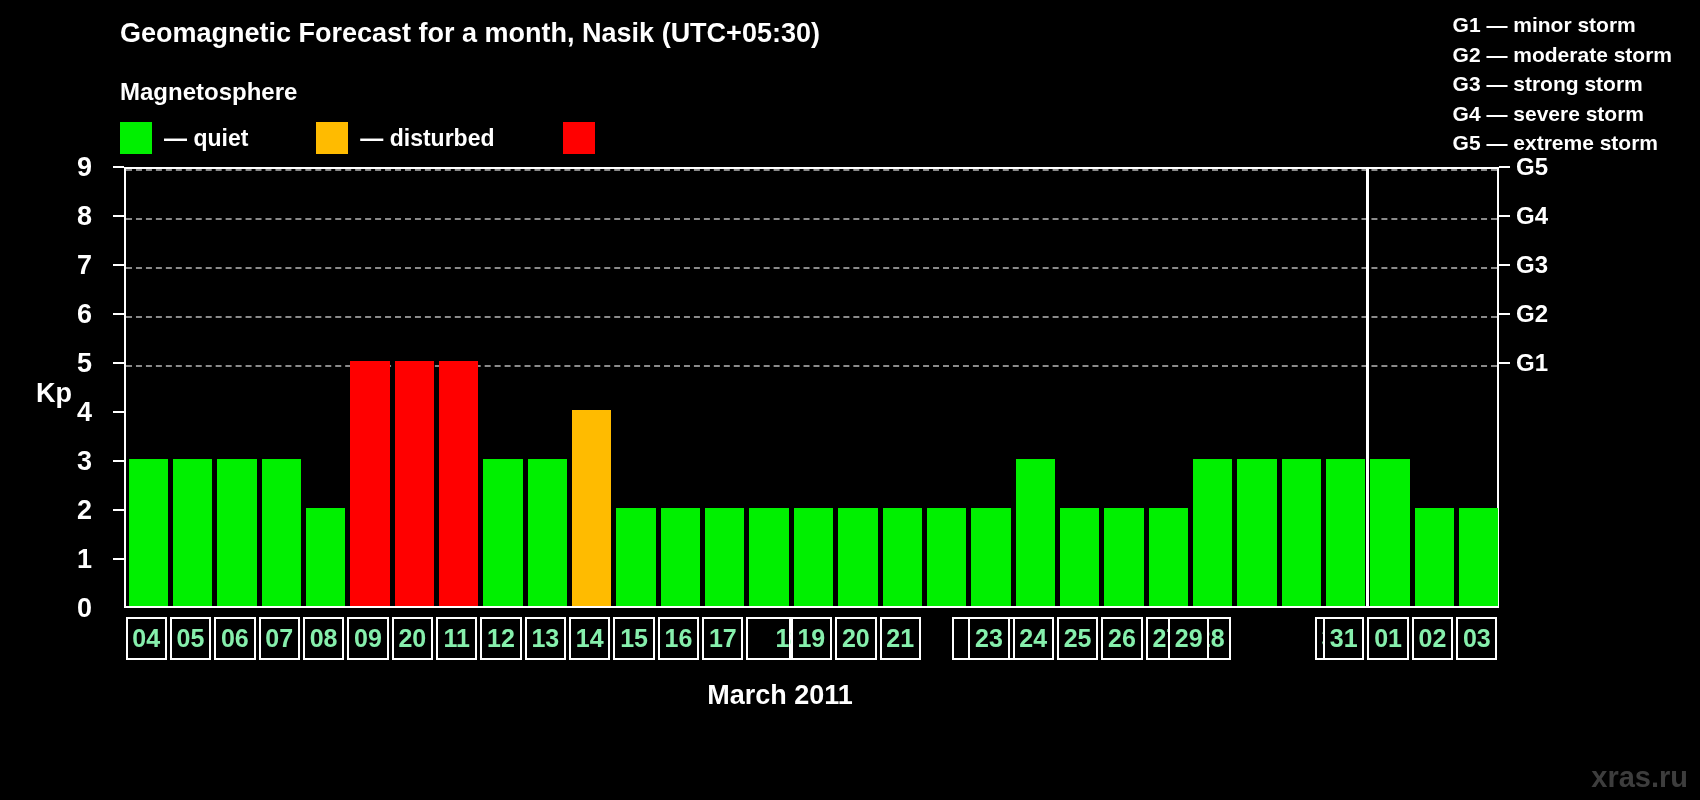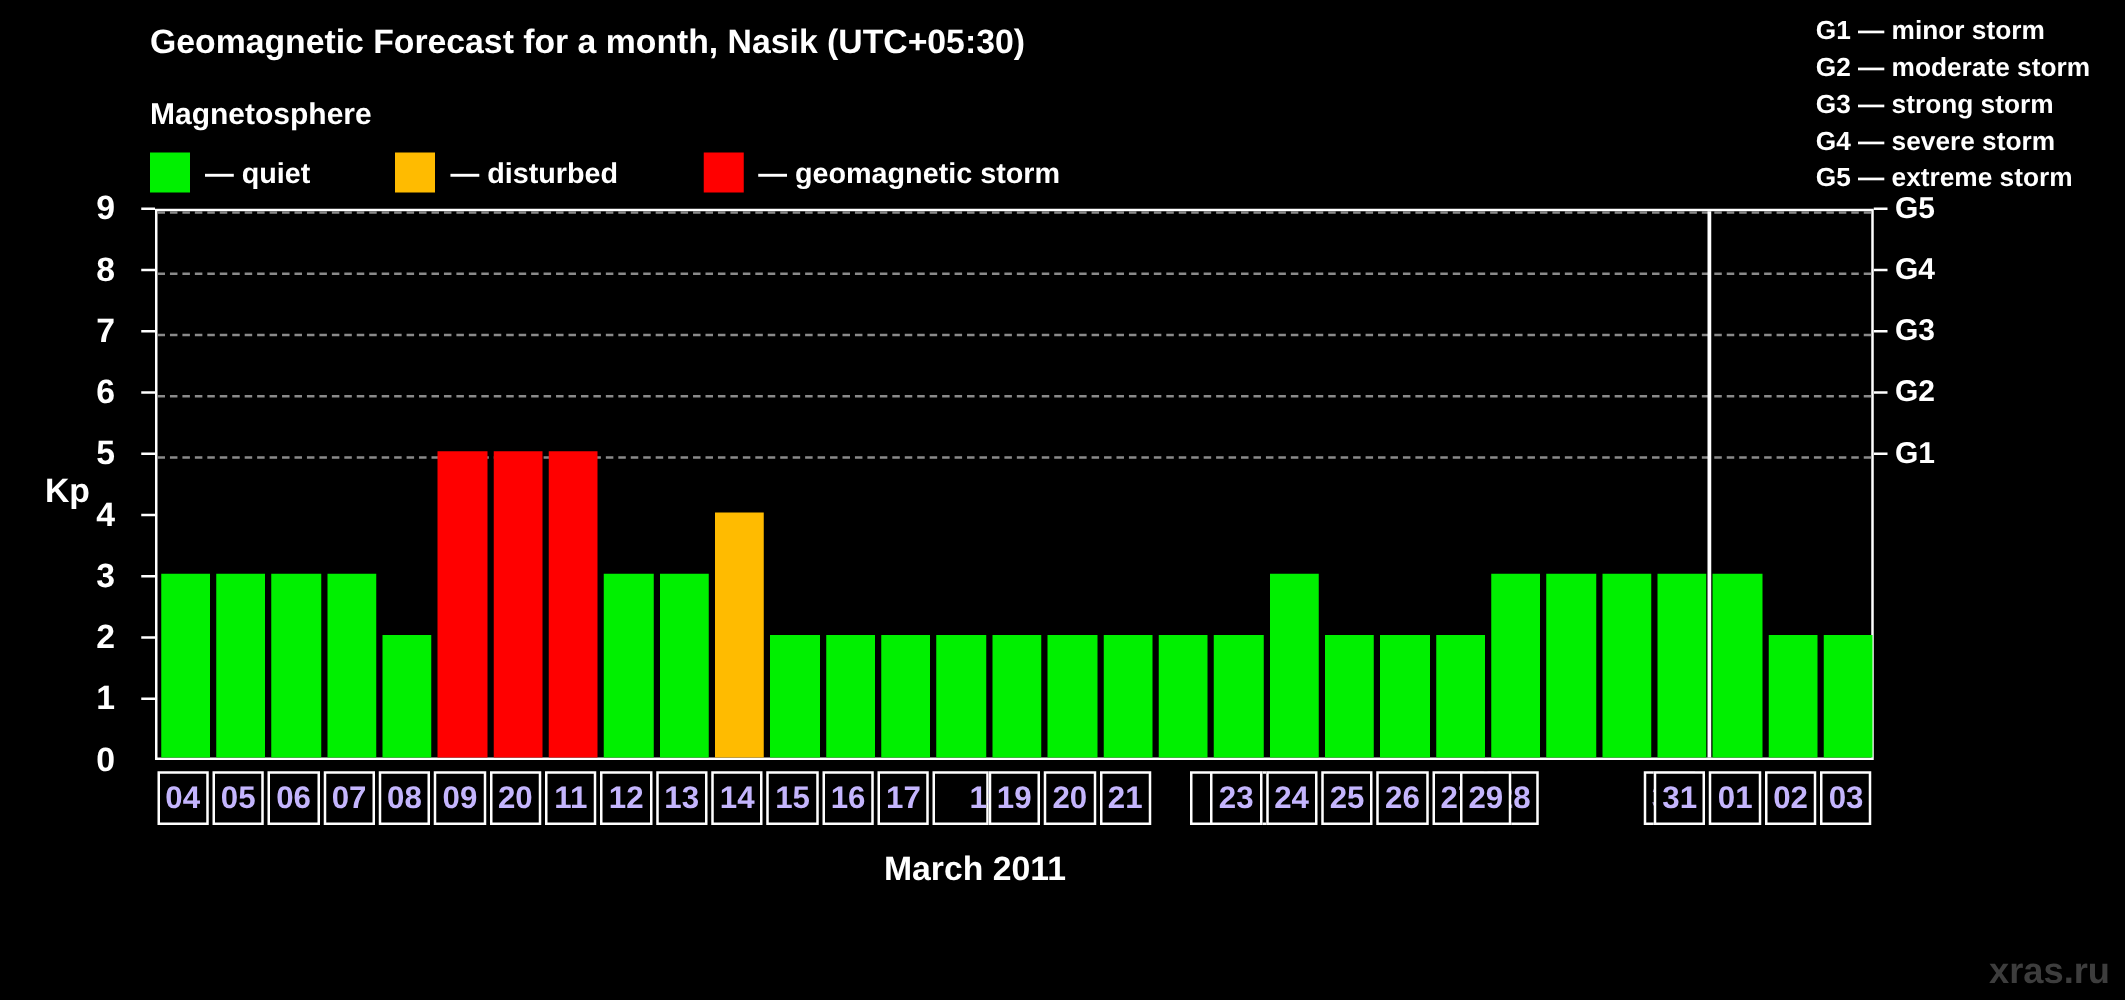--- a/index.html
+++ b/index.html
@@ -178,21 +178,21 @@
     top: 0;
     height: 43px;
     border: 2px solid #ffffff;
     box-sizing: border-box;
     background: #000000;
     display: flex;
     align-items: center;
     justify-content: center;
     font-size: 25px;
     font-weight: bold;
-    color: #c4b5fd;
+    color: #86efac;
   }
 
   
   #month-caption {
     position: absolute;
     left: 0;
     width: 1560px;
     top: 680px;
     text-align: center;
     font-size: 27px;
@@ -219,21 +219,20 @@
     <span class="legend-text">— quiet</span>
   </div>
   <div class="legend-gap-1"></div>
   <div class="legend-item">
     <span class="legend-swatch" style="background:#ffbb00"></span>
     <span class="legend-text">— disturbed</span>
   </div>
   <div class="legend-gap-2"></div>
   <div class="legend-item">
     <span class="legend-swatch" style="background:#ff0000"></span>
-    <span class="legend-text">— geomagnetic storm</span>
   </div>
 </div>
 
 <div id="g-legend">
   <div class="g-legend-row">G1 — minor storm</div>
   <div class="g-legend-row">G2 — moderate storm</div>
   <div class="g-legend-row">G3 — strong storm</div>
   <div class="g-legend-row">G4 — severe storm</div>
   <div class="g-legend-row">G5 — extreme storm</div>
 </div>

